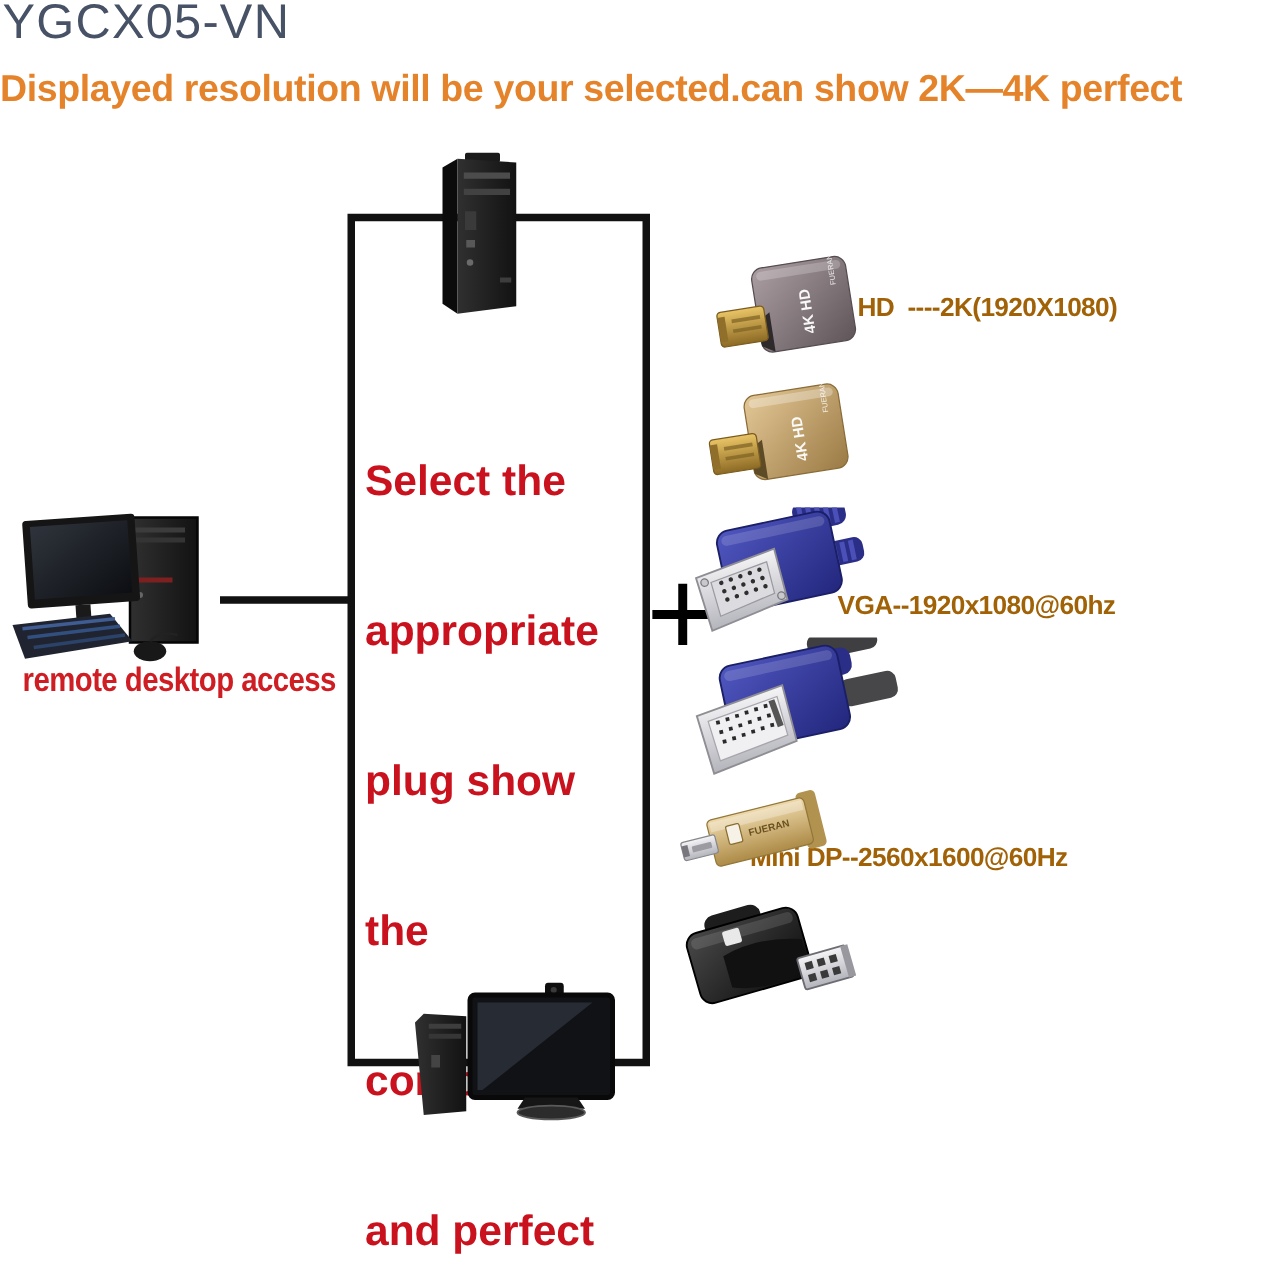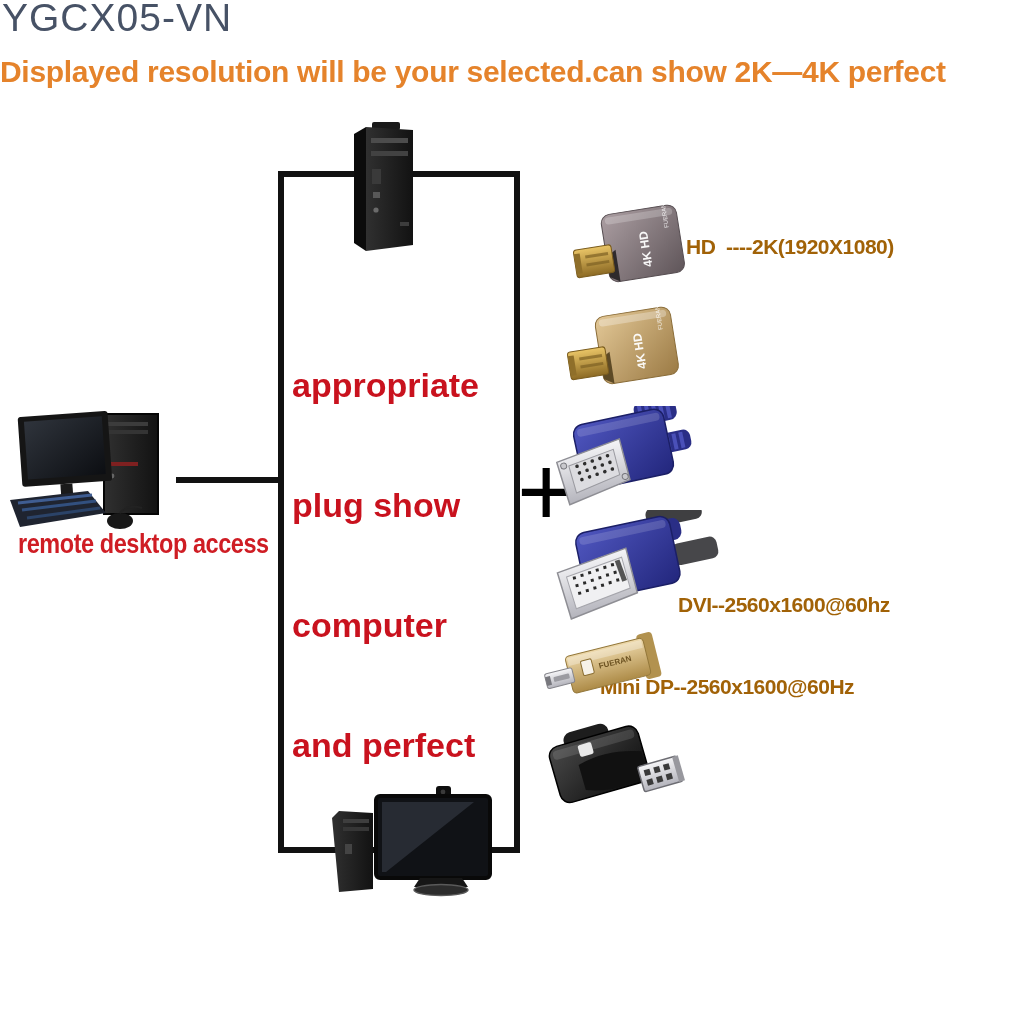--- a/index.html
+++ b/index.html
@@ -85,22 +85,24 @@
     </defs>
   </svg>
 
   <div class="abs sku">YGCX05-VN</div>
   <div class="abs banner">Displayed resolution will be your selected.can show 2K—4K perfect</div>
 
   <div class="abs flow-box"></div>
   <div class="abs link-line"></div>
 
   <div class="abs instruction">
+    <div>Select the</div>
     <div>appropriate</div>
     <div>plug show</div>
+    <div>the</div>
     <div>computer</div>
     <div>and perfect</div>
     
     
   </div>
 
   <svg class="abs art" style="left:342px;top:122px" width="82" height="132" viewBox="0 0 82 132">
     <rect x="30" y="0" width="28" height="8" rx="2" fill="#1a1a1a"></rect>
     <polygon points="12,12 24,5 24,129 12,121" fill="#0b0b0b"></polygon>
     <polygon points="24,5 71,8 71,123 24,129" fill="url(#gTower)"></polygon>
@@ -212,20 +214,21 @@
         <circle cx="23" cy="64" r="1.8"></circle>
           <circle cx="31" cy="63" r="1.8"></circle>
           <circle cx="39" cy="62" r="1.8"></circle>
           <circle cx="47" cy="61" r="1.8"></circle>
           <circle cx="55" cy="60" r="1.8"></circle>
       </g>
       <circle cx="8" cy="47" r="3" fill="#c9c9cd" stroke="#77777d"></circle>
       <circle cx="66" cy="70" r="3" fill="#c9c9cd" stroke="#77777d"></circle>
     </g>
   </svg>
+  <div class="abs adapter-label" style="left:670px;top:473px">VGA--1920x1080@60hz</div>
 
   <svg class="abs art" style="left:556px;top:510px" width="166" height="116" viewBox="0 0 166 116">
     <g transform="rotate(-12 82 57)">
       <rect x="100" y="2" width="56" height="20" rx="7" fill="#3f3f41"></rect>
       <rect x="118" y="42" width="46" height="22" rx="7" fill="#47474a"></rect>
       <rect x="98" y="16" width="34" height="22" rx="8" fill="#2a2e86"></rect>
       <rect x="26" y="12" width="96" height="68" rx="10" fill="url(#gBlue)" stroke="#1b1f66" stroke-width="1.5"></rect>
       <rect x="30" y="16" width="88" height="8" rx="4" fill="#ffffff" opacity="0.15"></rect>
       <polygon points="2,46 74,36 76,82 6,94" fill="url(#gSilver)" stroke="#8e8e94" stroke-width="1.5"></polygon>
       <polygon points="10,52 68,44 70,76 13,85" fill="#f0f0f2" stroke="#a6a6ac" stroke-width="1"></polygon>
@@ -245,21 +248,20 @@
         <rect x="18" y="69" width="3" height="3"></rect>
           <rect x="26" y="68" width="3" height="3"></rect>
           <rect x="34" y="67" width="3" height="3"></rect>
           <rect x="42" y="66" width="3" height="3"></rect>
           <rect x="50" y="65" width="3" height="3"></rect>
           <rect x="58" y="64" width="3" height="3"></rect>
       </g>
       <rect x="62" y="46" width="5" height="22" fill="#555" transform="rotate(-8 64 57)"></rect>
     </g>
   </svg>
-  <div class="abs adapter-label" style="left:678px;top:593px">DVI--2560x1600@60hz</div>
 
   <svg class="abs art" style="left:543px;top:628px" width="122" height="84" viewBox="0 0 122 84">
     <g transform="rotate(-14 60 42)">
       <rect x="100" y="16" width="16" height="46" rx="4" fill="#b2924f"></rect>
       <rect x="26" y="20" width="80" height="38" rx="4" fill="url(#gGold)" stroke="#93773a" stroke-width="1"></rect>
       <rect x="28" y="22" width="76" height="8" fill="#ffffff" opacity="0.3"></rect>
       <rect x="40" y="28" width="11" height="15" rx="1.5" fill="#f7f2e8" stroke="#8a6d30" stroke-width="1"></rect>
       <text x="57" y="40" font-size="8" font-weight="bold" fill="#6b5120">FUERAN</text>
       <rect x="2" y="32" width="28" height="15" rx="2" fill="url(#gSilver)" stroke="#86868c" stroke-width="1"></rect>
       <rect x="2" y="35" width="5" height="9" fill="#77777d"></rect>

